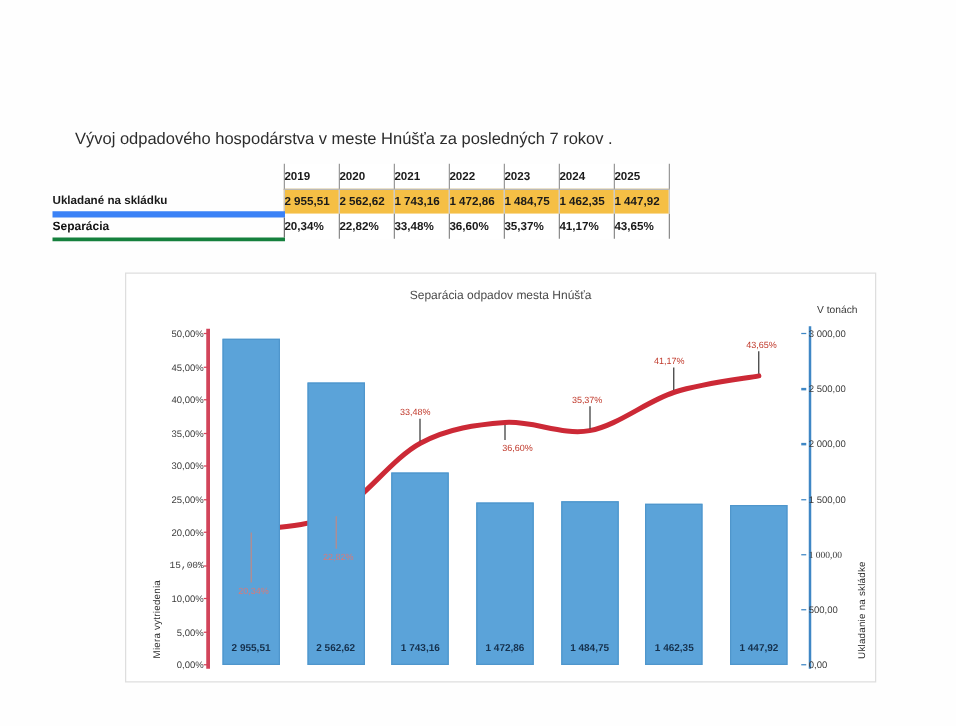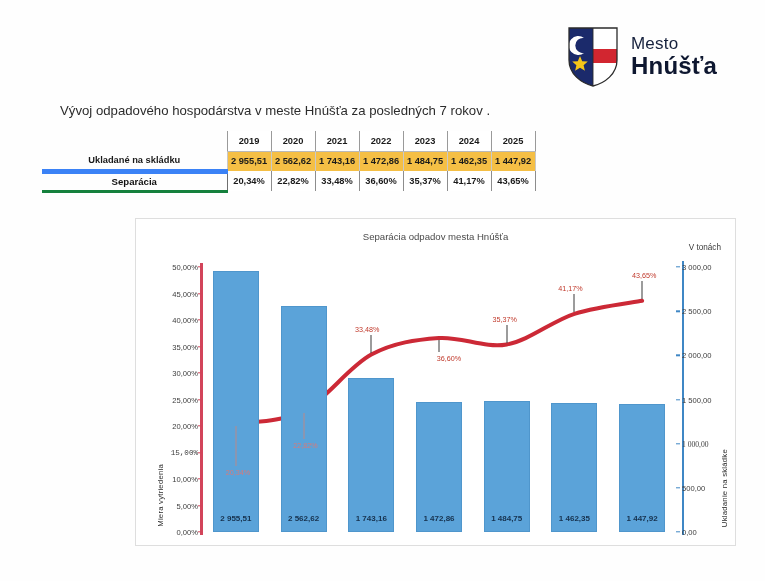--- a/index.html
+++ b/index.html
@@ -34,21 +34,21 @@
   .headline {
     position: absolute; left: 60px; top: 103px;
     font-size: 13.2px; color: #2c2c2c; white-space: nowrap;
   }
 
   
   .table-wrap { position: absolute; left: 42px; top: 131px; }
   table.data { border-collapse: collapse; }
   table.data td, table.data th {
     font-size: 9.3px; color: #1a1a1a; font-weight: bold;
-    text-align: center; vertical-align: middle;
+    text-align: left; vertical-align: middle;
     padding: 0; height: 20px;
   }
   .spacer-col { width: 185px; border: none !important; }
   .label-cell {
     text-align: left; padding-left: 10px; font-weight: normal;
     font-size: 8.6px; color: #3a3a3a; white-space: nowrap;
   }
   .label-cell.bold { font-weight: bold; font-size: 9.6px; color: #111; }
   .yr-head {
     width: 44px; background: #ffffff; font-weight: normal; font-size: 9px;
@@ -65,21 +65,21 @@
     border-left: 1px solid #8d8d8d; border-right: 1px solid #8d8d8d;
     height: 21px;
   }
   .lbl-box-1 { border-bottom: 5px solid #3b82f6; }
   .lbl-box-2 { border-right: 1px solid #6f6f6f; border-bottom:3px solid #15803d; }
 
   
   .chart-frame {
     position: absolute; left: 100px; top: 218px;
     width: 601px; height: 328px;
-    border: 1px solid #dedede; background: #ffffff; margin-left: 35px;
+    border: 1px solid #dedede; background: #ffffff;
   }
   .chart-title {
     position: absolute; left: 0; right: 0; top: 12px;
     text-align: center; font-size: 9.6px; color: #4a4a4a;
   }
   .units-label {
     position: absolute; right: 14px; top: 24px;
     font-size: 8.2px; color: #3a3a3a;
   }
 
@@ -153,42 +153,20 @@
   svg.line-layer {
     position: absolute; left: 0; top: 0; width: 100%; height: 100%;
     overflow: visible; pointer-events: none;
   }
 </style>
 </head>
 <body>
 
 <div class="page">
 
-  <div class="logo-block">
-    <svg class="crest" viewBox="0 0 52 62">
-      <defs>
-        <clipPath id="shieldclip">
-          <path d="M2 2 H50 V34 C50 48 38 57 26 60 C14 57 2 48 2 34 Z"></path>
-        </clipPath>
-      </defs>
-      <g clip-path="url(#shieldclip)">
-        <rect x="0" y="0" width="26" height="62" fill="#1b2a6b"></rect>
-        <rect x="26" y="0" width="26" height="62" fill="#ffffff"></rect>
-        <rect x="26" y="23" width="26" height="14" fill="#d22630"></rect>
-        <path d="M17 12 a9.5 9.5 0 1 0 0.2 15 a7.6 7.6 0 1 1 -0.2 -15 Z" fill="#ffffff"></path>
-        <polygon fill="#f5c518" points="13,30 15.2,35.2 20.8,35.6 16.6,39.3 17.9,44.8 13,41.8 8.1,44.8 9.4,39.3 5.2,35.6 10.8,35.2"></polygon>
-      </g>
-      <path d="M2 2 H50 V34 C50 48 38 57 26 60 C14 57 2 48 2 34 Z" fill="none" stroke="#2b2b2b" stroke-width="1.3"></path>
-      <line x1="26" y1="2" x2="26" y2="60" stroke="#2b2b2b" stroke-width="0.9"></line>
-    </svg>
-    <div class="logo-text">
-      <div class="mesto">Mesto</div>
-      <div class="city">Hnúšťa</div>
-    </div>
-  </div>
 
   <div class="headline">Vývoj odpadového hospodárstva v meste Hnúšťa za posledných 7 rokov .</div>
 
   <div class="table-wrap">
     <table class="data">
       <tbody>
           <tr>
         <td class="spacer-col"></td>
         <td class="yr-head">2019</td>
         <td class="yr-head">2020</td>

